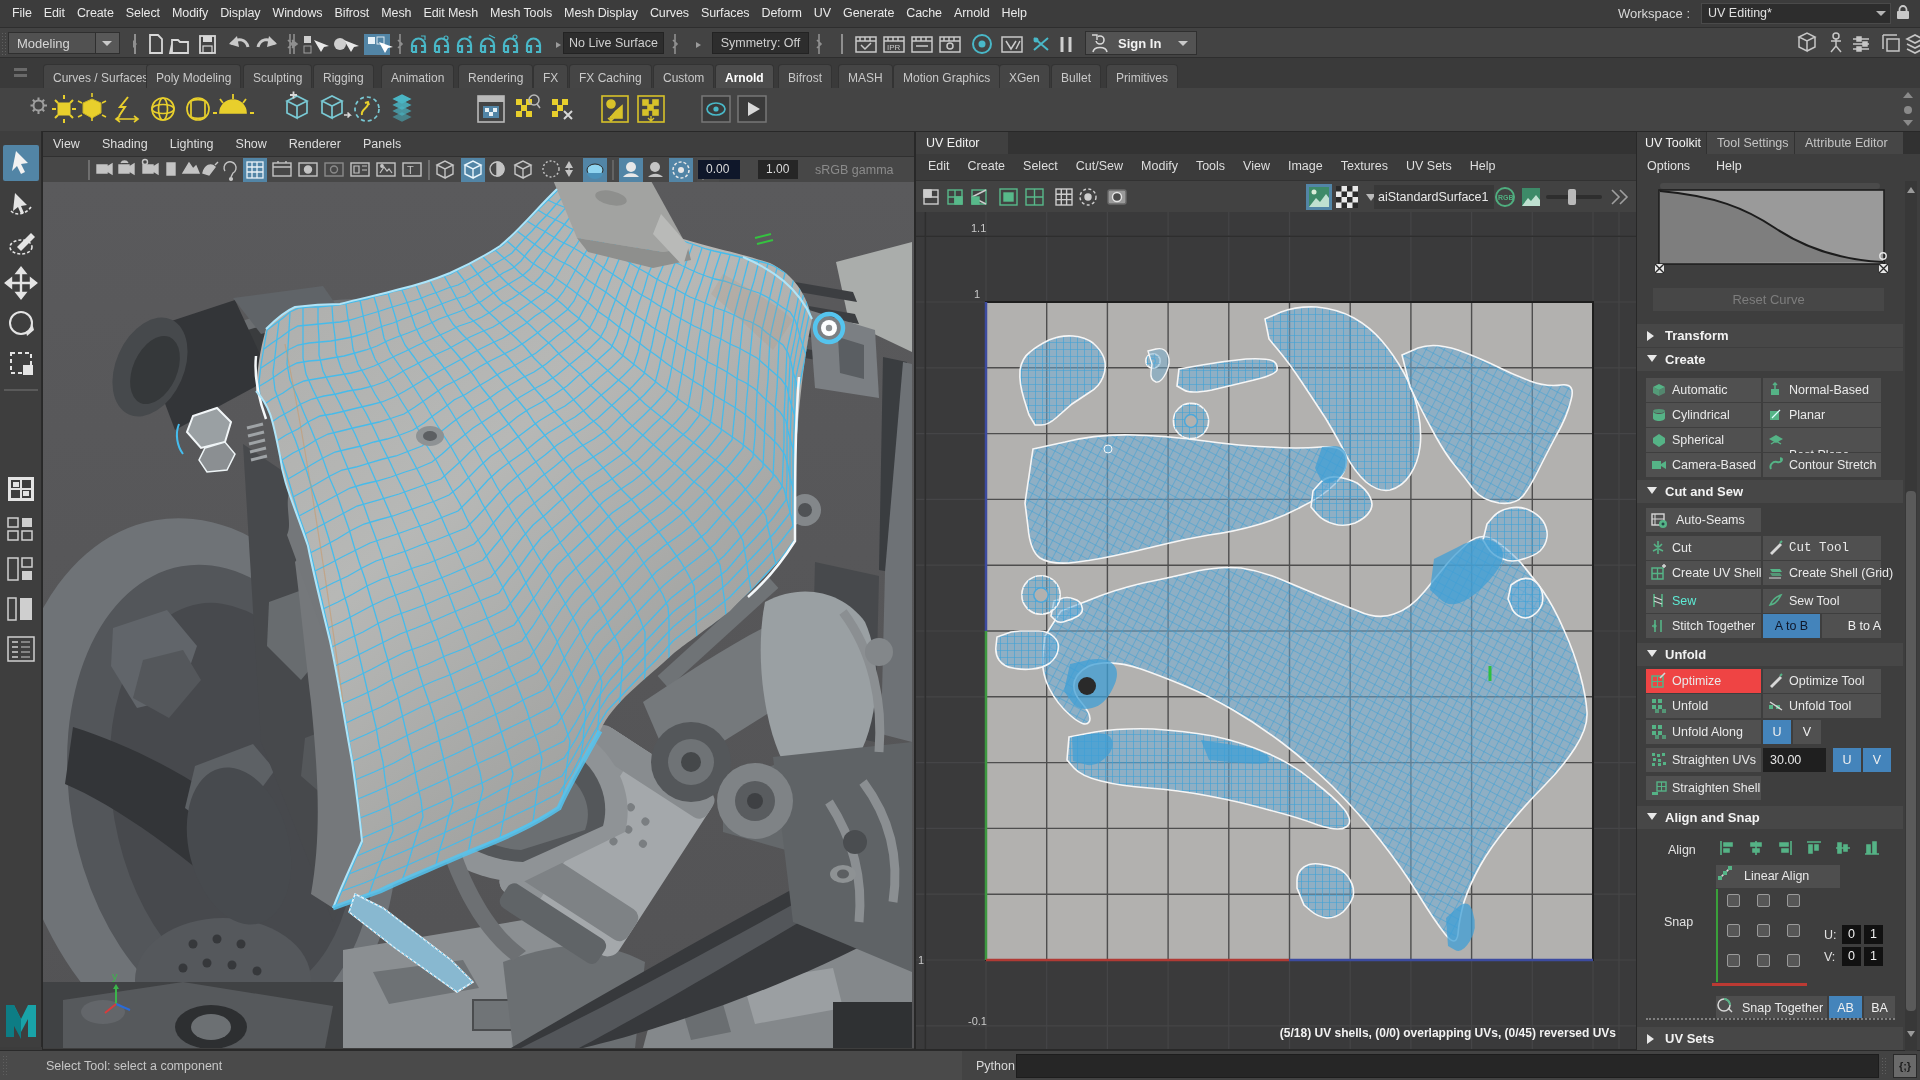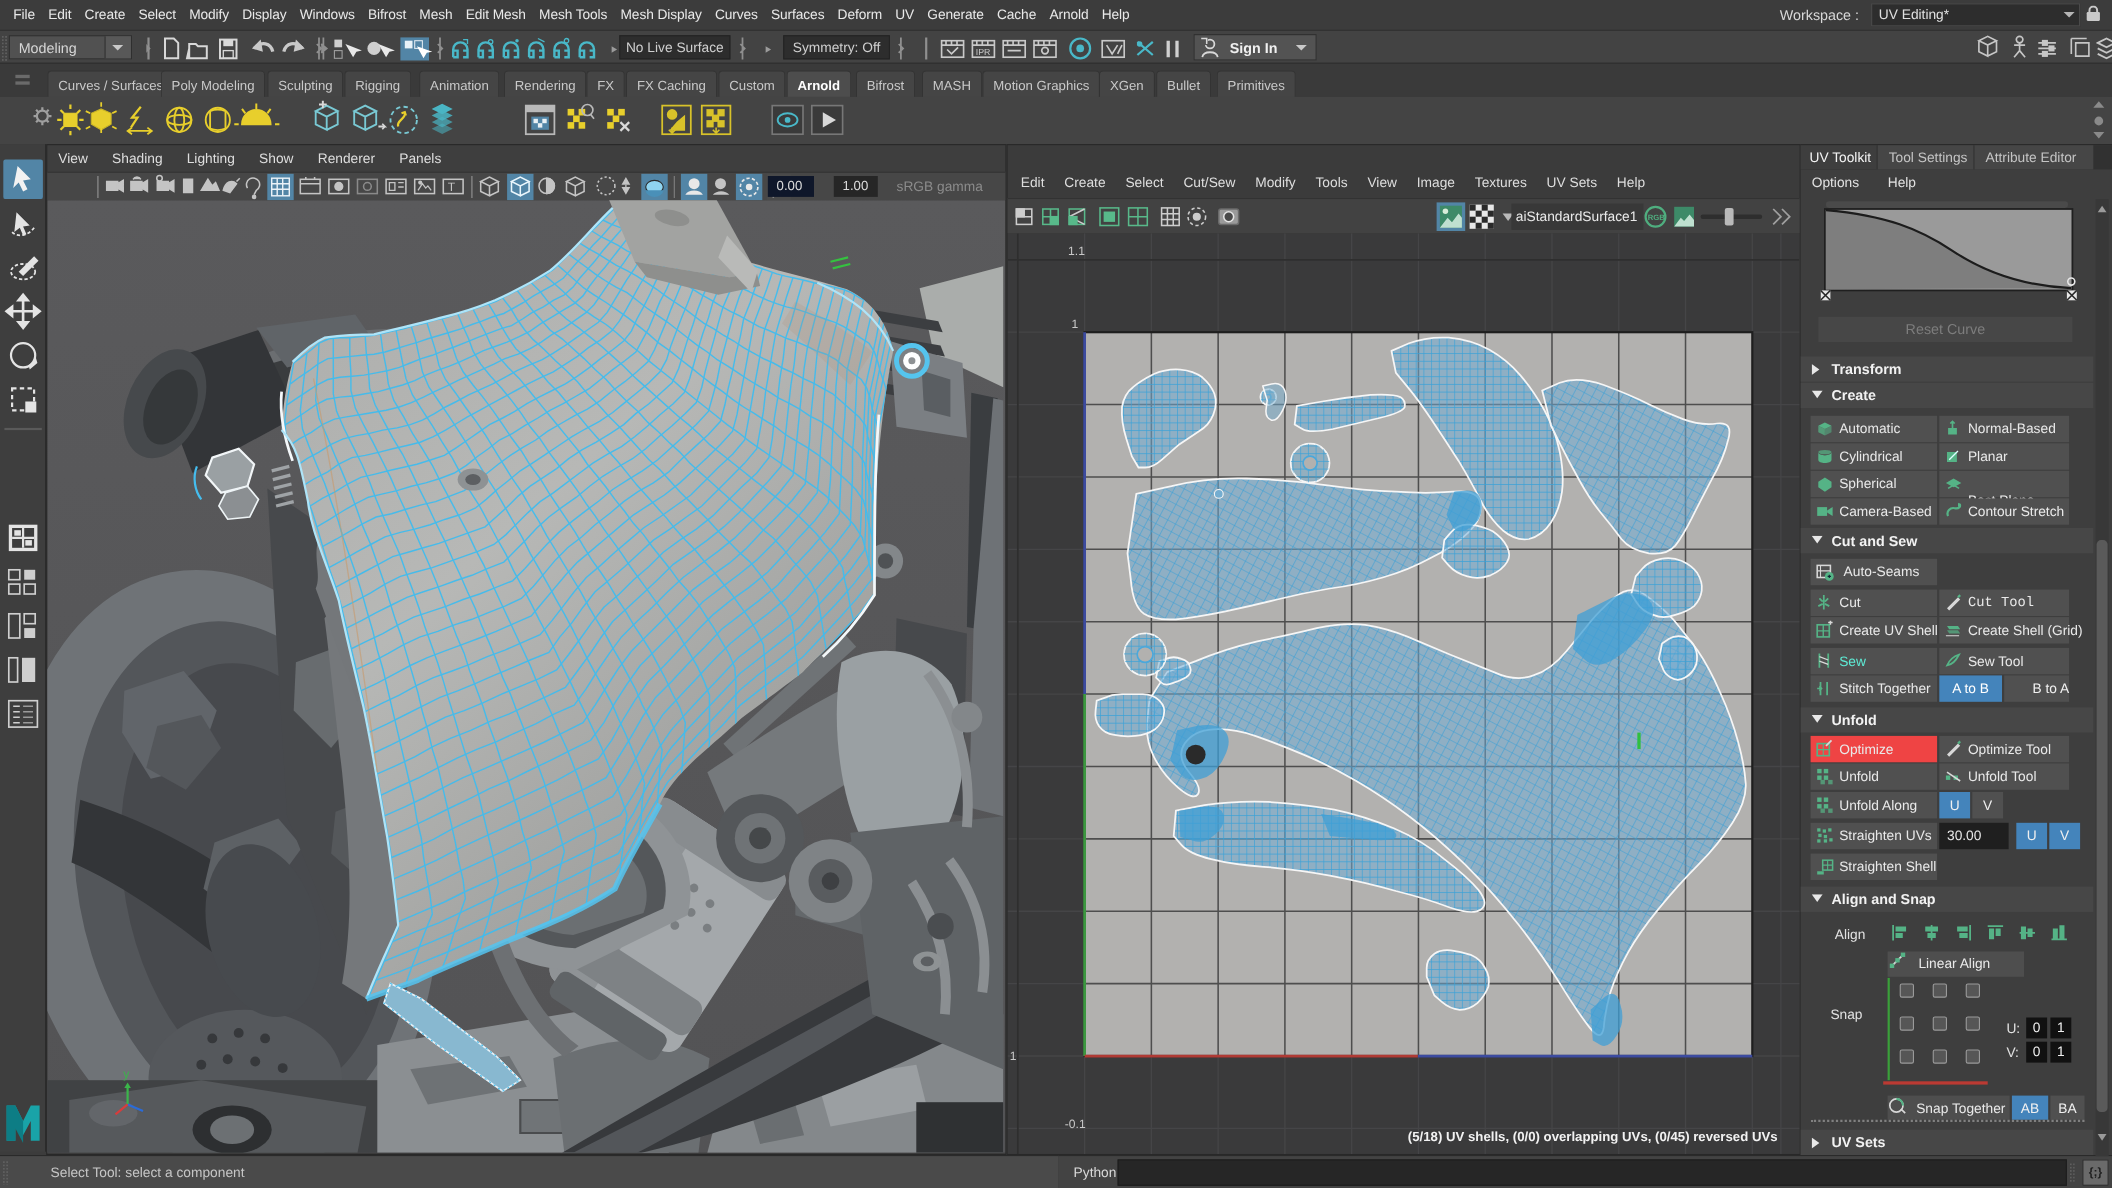--- a/index.html
+++ b/index.html
@@ -710,20 +710,23 @@
     <path d="M0 0 L0 -16" stroke="#3bb54a" stroke-width="2"></path>
           <path d="M0 -20 l-3 5 h6 z" fill="#3bb54a"></path>
     <path d="M0 0 L14 6" stroke="#2a6bd8" stroke-width="2"></path>
     <path d="M0 0 L-11 9" stroke="#d83c3c" stroke-width="2"></path>
     <text x="-4" y="-24" font-size="11" fill="#3bb54a">y</text>
   </g>
  </svg>
 </div>
 
 <div class="abs" style="left:915px;top:131px;width:722px;height:919px;background:#3b3b3b;border:1px solid #282828;">
+ <div class="abs" style="left:0;top:0;width:720px;height:22px;background:#333333;">
+   <div class="abs" style="left:0;top:0;width:92px;height:22px;background:#404040;color:#f2f2f2;font-size:12.5px;padding:4px 0 0 10px;">UV Editor</div>
+ </div>
  <div class="pmenu" style="position:absolute;left:12px;top:27px;"><span style="padding-left:0">Edit</span><span>Create</span><span>Select</span><span>Cut/Sew</span><span>Modify</span><span>Tools</span><span>View</span><span>Image</span><span>Textures</span><span>UV Sets</span><span>Help</span></div>
  <div class="abs" style="left:0;top:48px;width:720px;height:32px;background:#424242;border-top:1px solid #323232;">
   <svg width="720" height="32">
    <g fill="none" stroke="#cdcdcd" stroke-width="1.4">
     <rect x="8" y="9" width="14" height="14"></rect>
             <path d="M8 16 h14 M15 9 v7"></path>
             <rect x="8" y="9" width="7" height="7" fill="#cdcdcd"></rect>
     <g stroke="#58b98a">
               <rect x="32" y="9" width="14" height="14"></rect>
               <path d="M32 16 h14 M39 9 v14"></path>
@@ -1034,21 +1037,21 @@
       </div>
 <div class="abs" style="left:9px;top:482px;width:115px;height:24px;background:#505050;">
         <svg style="position:absolute;left:4px;top:3px" width="18" height="18" viewBox="0 0 18 18">
           <path d="M11 3 v12 M5 3 v12" stroke="#55b386" stroke-width="1.6"></path>
           <path d="M2 9 l4 0 m-2 -2 l2 2 -2 2" stroke="#55b386" stroke-width="1.4" fill="none"></path>
           <circle cx="14" cy="14" r="3.2" fill="#2e2e2e" opacity="0"></circle>
         </svg>
         <span style="position:absolute;left:26px;top:5px;color:#e9e9e9;font-size:12.5px;white-space:nowrap;">Stitch Together</span>
       </div>
 <div class="abs" style="left:126px;top:482px;width:57px;height:24px;background:#4484bb;">
-        <span style="position:absolute;left:0;top:5px;width:57px;text-align:center;color:#ffffff;font-size:12.5px;">A to B</span>
+        <span style="position:absolute;left:0;top:5px;width:57px;text-align:center;color:#0f172a;font-size:12.5px;">A to B</span>
       </div>
 <div class="abs" style="left:185px;top:482px;width:59px;height:24px;background:#505050;">
         <span style="position:absolute;left:0;top:5px;width:59px;text-align:right;color:#f0f0f0;font-size:12.5px;">B to A</span>
       </div>
 <div class="abs" style="left:0;top:511px;width:266px;height:23px;background:#474747;">
         <svg class="abs" style="left:10px;top:7px" width="12" height="12">
           <path d="M0 0 l10 0 -5 7 z" fill="#e8e8e8"></path>
         </svg>
         <span style="position:absolute;left:28px;top:4px;color:#f2f2f2;font-size:13px;font-weight:bold;">Unfold</span>
       </div>

